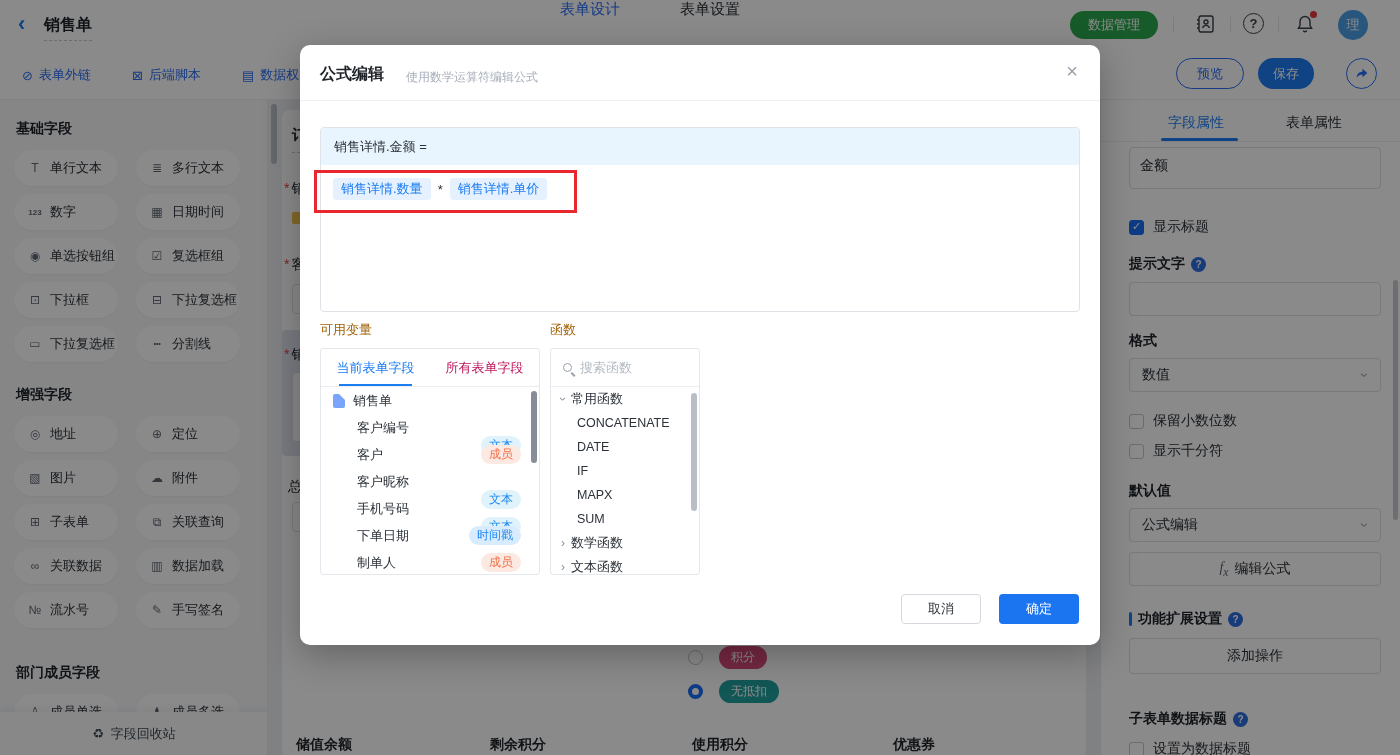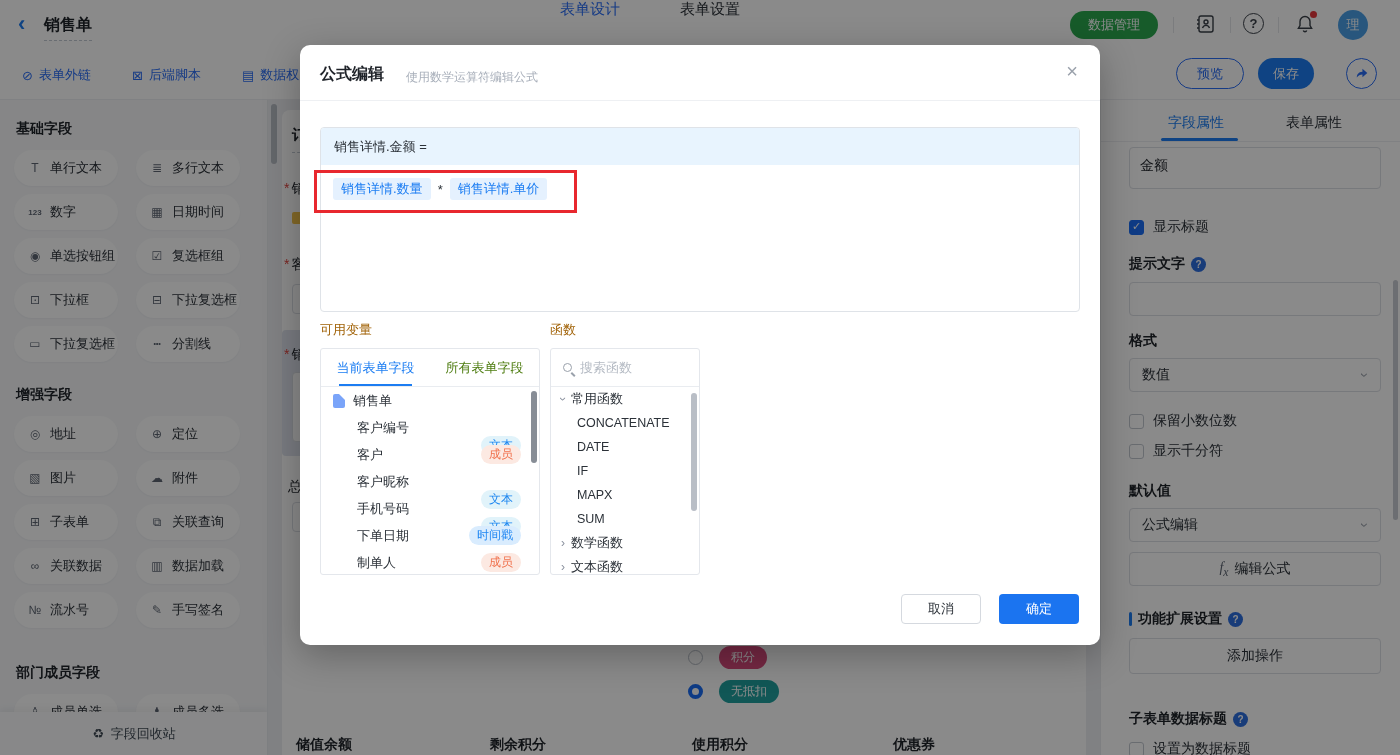--- a/index.html
+++ b/index.html
@@ -91,21 +91,21 @@
 
   .f-box { position:absolute; left:20px; top:82px; width:760px; height:185px; border:1px solid #dfe3e8; border-radius:4px; overflow:hidden; }
   .f-target { height:37px; background:#e8f4fe; display:flex; align-items:center; padding:0 13px; font-size:13px; color:#2b3138; }
   .f-body { padding:13px 12px; display:flex; align-items:center; gap:7px; cursor:text; }
   .chip { background:#e5f1fe; color:#1c7df2; font-size:13px; padding:2px 8px; border-radius:3px; white-space:nowrap; cursor:pointer; }
   .f-op { font-size:13px; color:#2b3138; }
 
   .m-seclabel { position:absolute; top:260px; font-size:13px; color:#a16207;margin-top:16px; }
   .m-panel { position:absolute; top:303px; height:227px; border:1px solid #e4e7ec; border-radius:3px; background:#fff; overflow:hidden; }
   .var-tabs { height:38px; border-bottom:1px solid #e9ecf0; display:flex; }
-  .var-tab { flex:1; display:flex; align-items:center; justify-content:center; font-size:13px; color:#4d7c0f; cursor:pointer; position:relative; }
+  .var-tab { flex:1; display:flex; align-items:center; justify-content:center; font-size:13px; color:#be185d; cursor:pointer; position:relative; }
   .var-tab.active { color:#1c7df2; }
   .var-tab.active::after { content:""; position:absolute; left:18px; right:18px; bottom:0; height:2px; background:#1c7df2; }
   .tree-row { height:27px; display:flex; align-items:center; padding:0 18px 0 12px; font-size:13px; color:#2b3138; cursor:pointer; }
   .tree-row .doc-ic { width:12px; height:14px; background:#7aa4f9; border-radius:2px; margin-right:8px; position:relative; flex:none; }
   .tree-row .doc-ic::after { content:""; position:absolute; right:0; top:0; border:3px solid #fff; border-left-color:transparent; border-bottom-color:transparent; }
   .tree-row.child { padding-left:36px; justify-content:space-between; }
   .badge { font-size:12px; padding:1px 8px; border-radius:10px; white-space:nowrap; }
   .badge.t-text { background:#e1f3fa; color:#1c86f0;margin-top:36px; }
   .badge.t-member { background:#fce9e2; color:#f0714d; }
   .badge.t-time { background:#d9ecfe; color:#1f86f2; }

